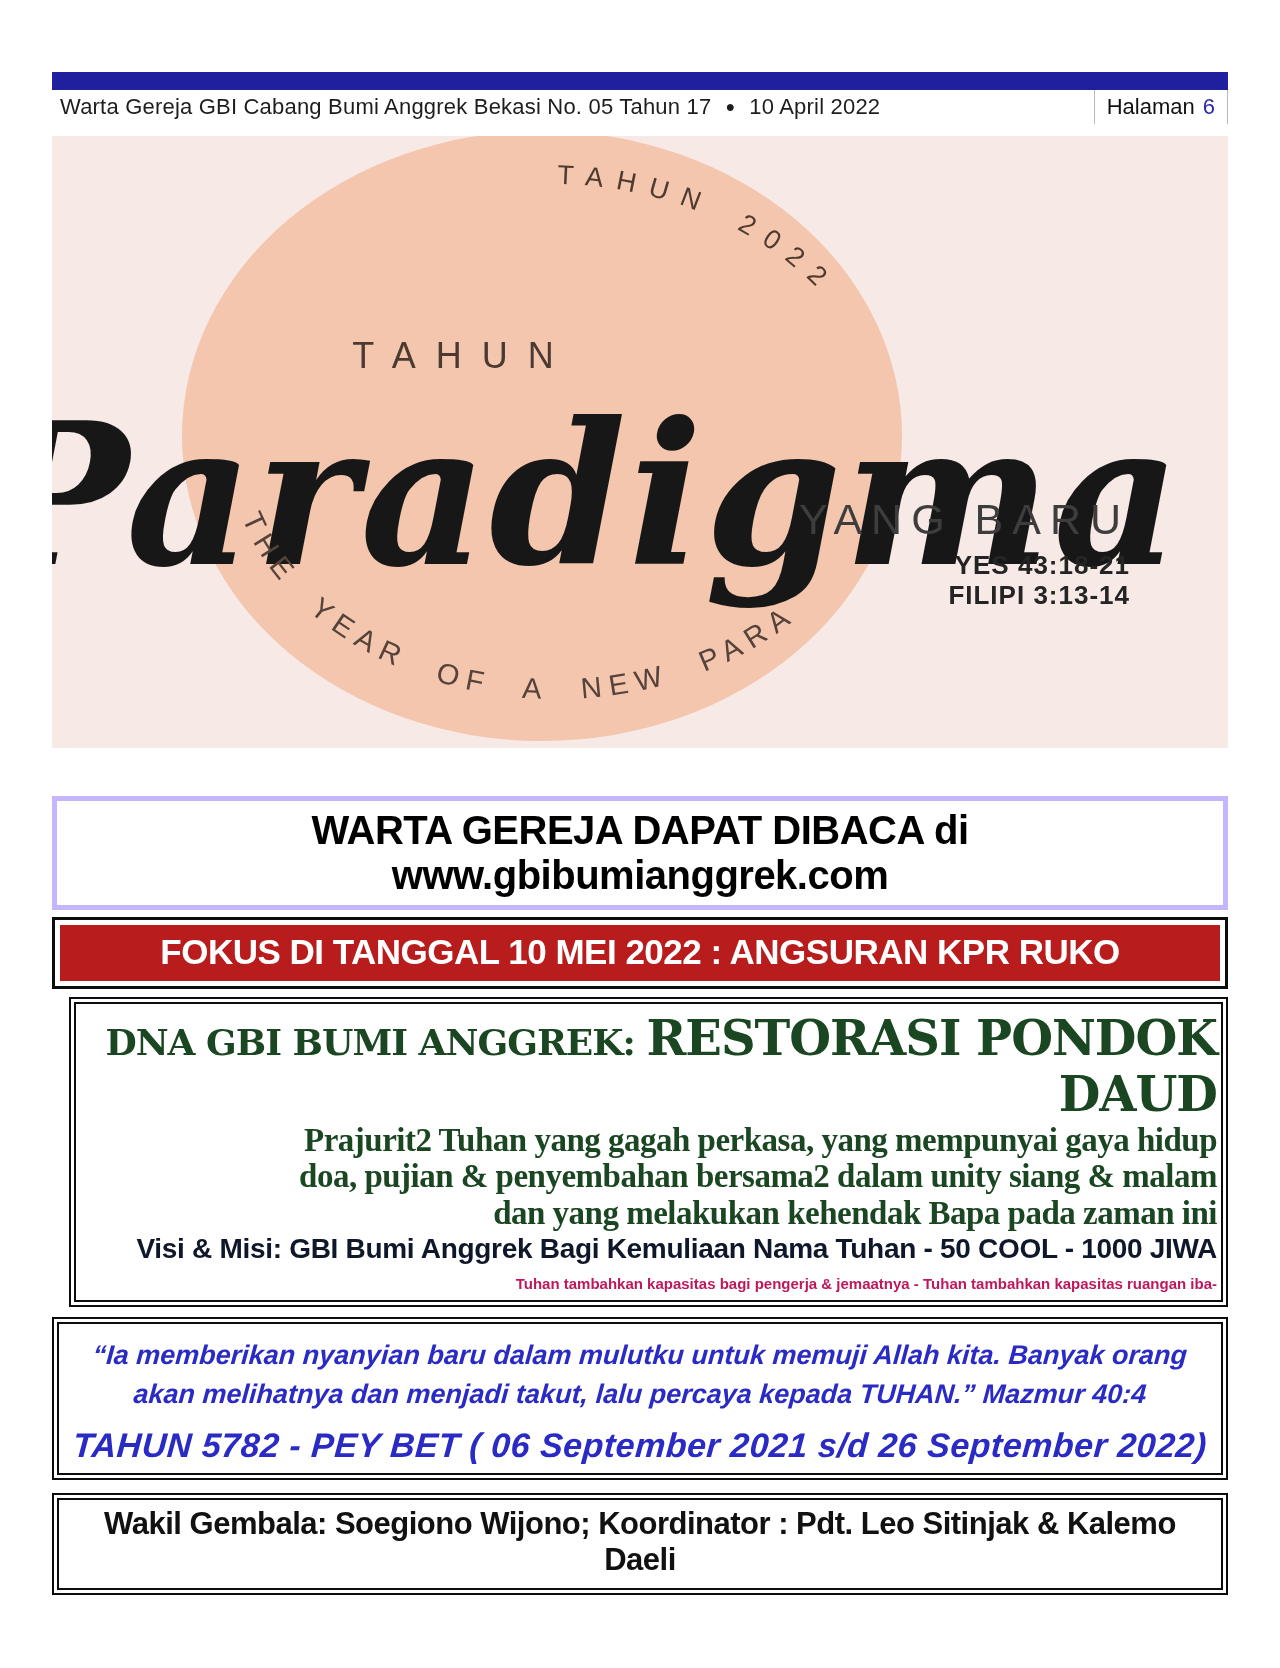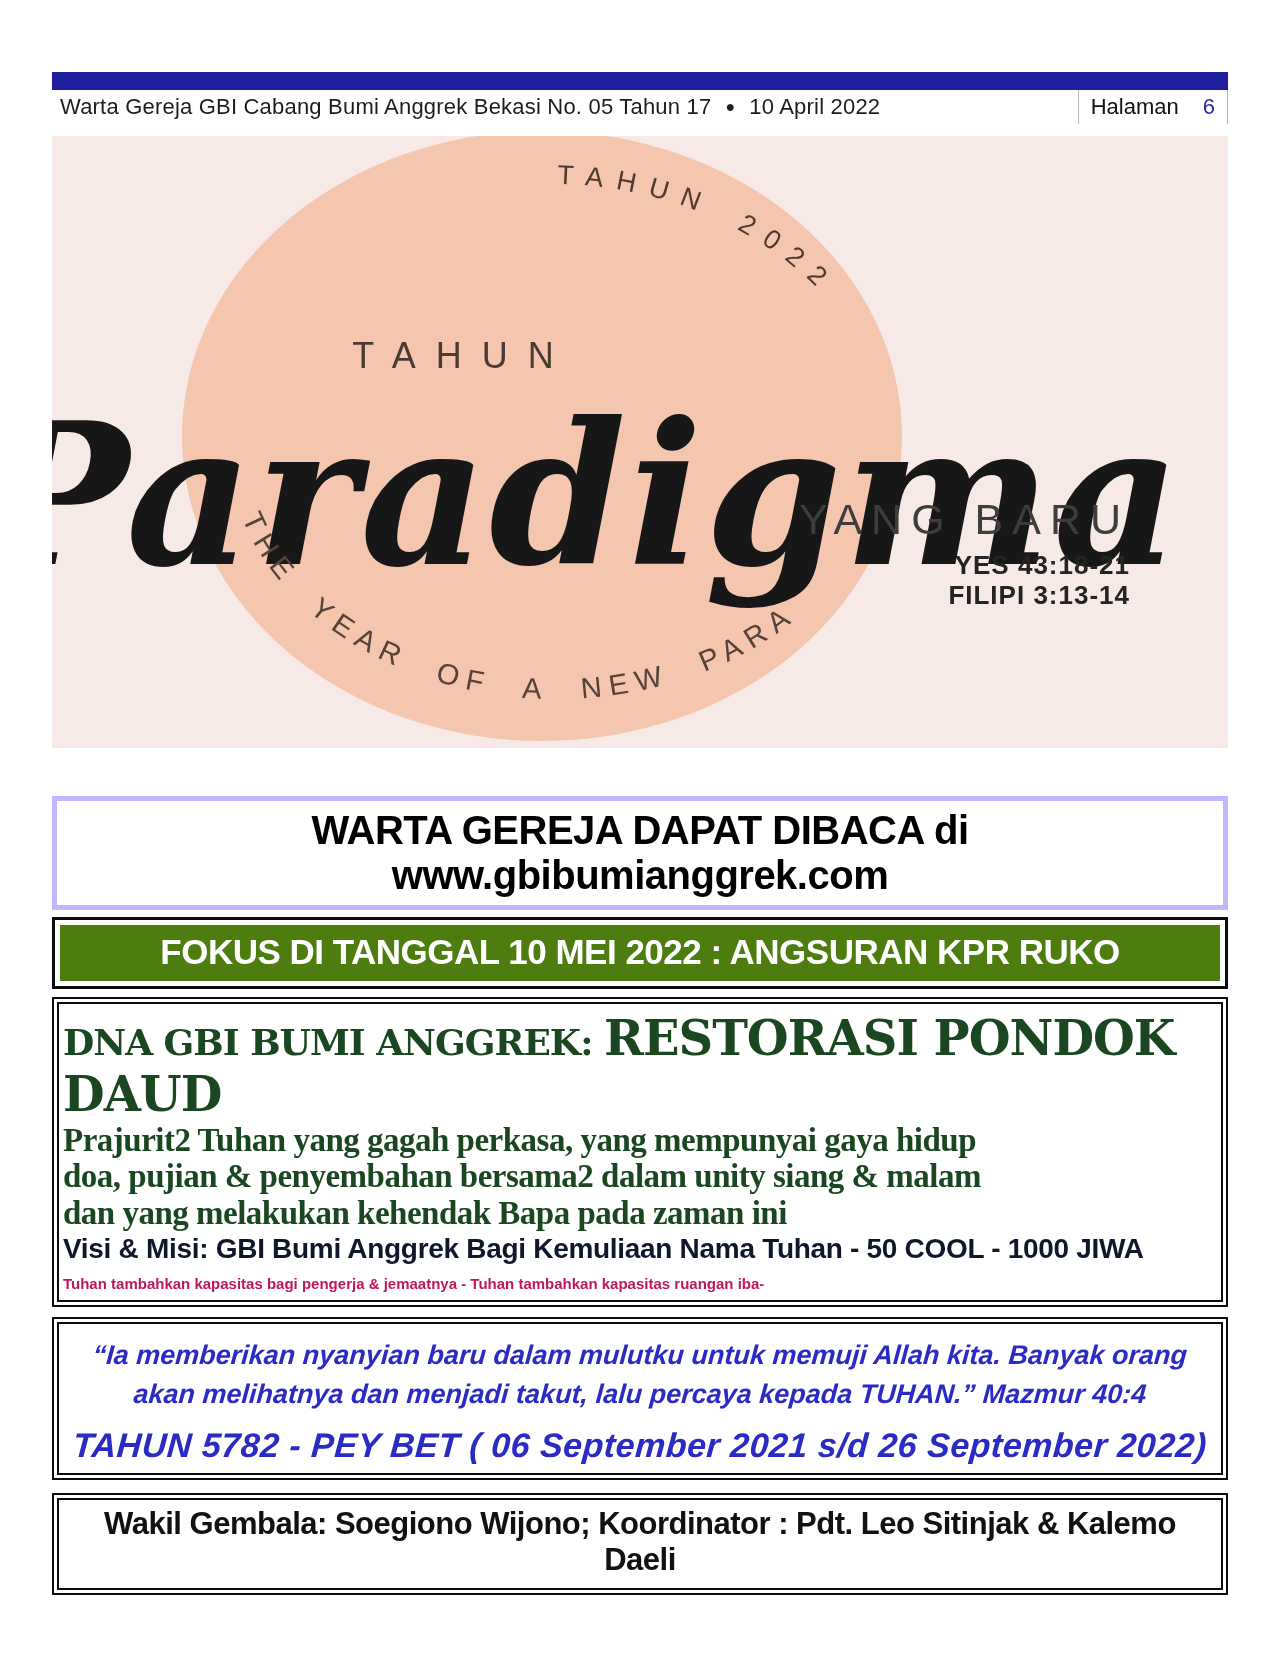--- a/index.html
+++ b/index.html
@@ -28,21 +28,21 @@
     gap: 14px;
     font-size: 22px;
     color: #1d1d1d;
     padding-left: 8px;
     letter-spacing: 0.2px;
   }
   .header-left .bullet { font-size: 16px; }
   .header-right {
     display: flex;
     align-items: center;
-    gap: 24px;
+    gap: 8px;
     font-size: 22px;
     padding: 0 12px;
     border-left: 1px solid #b9b9b9;
     border-right: 1px solid #b9b9b9;
   }
   .page-num { color: #2a2aa8; }
 
   .masthead {
     width: 1176px; height: 612px;
     background: #f7e9e6;
@@ -68,34 +68,35 @@
     font-weight: bold;
     letter-spacing: -0.5px;
     color: #000;
   }
   .focus-box {
     margin-top: 7px;
     border: 3px solid #0c0c0c;
     padding: 5px;
   }
   .focus-bar {
-    background: #4d7c0f;
+    background: #b91c1c;
     color: #ffffff;
     text-align: center;
     font-size: 35px;
     font-weight: bold;
     padding: 7px 0 9px 0;
     letter-spacing: -0.5px;
   }
 
   .dna-box {
     margin-top: 8px;
     border: 7px double #0c0c0c;
     padding: 6px 4px 8px 4px;
-    text-align: left;
+    text-align: right;
+    margin-left: 17px;
   }
   .dna-heading { color: #1a4722; font-family: "DejaVu Serif", serif; font-weight: bold; letter-spacing: -1px; }
   .dna-label { font-size: 36px; }
   .dna-title { font-size: 48px; }
   .dna-body {
     color: #1a4722;
     font-family: Liberation Serif, serif;
     font-weight: bold;
     font-size: 33px;
     line-height: 1.1;

